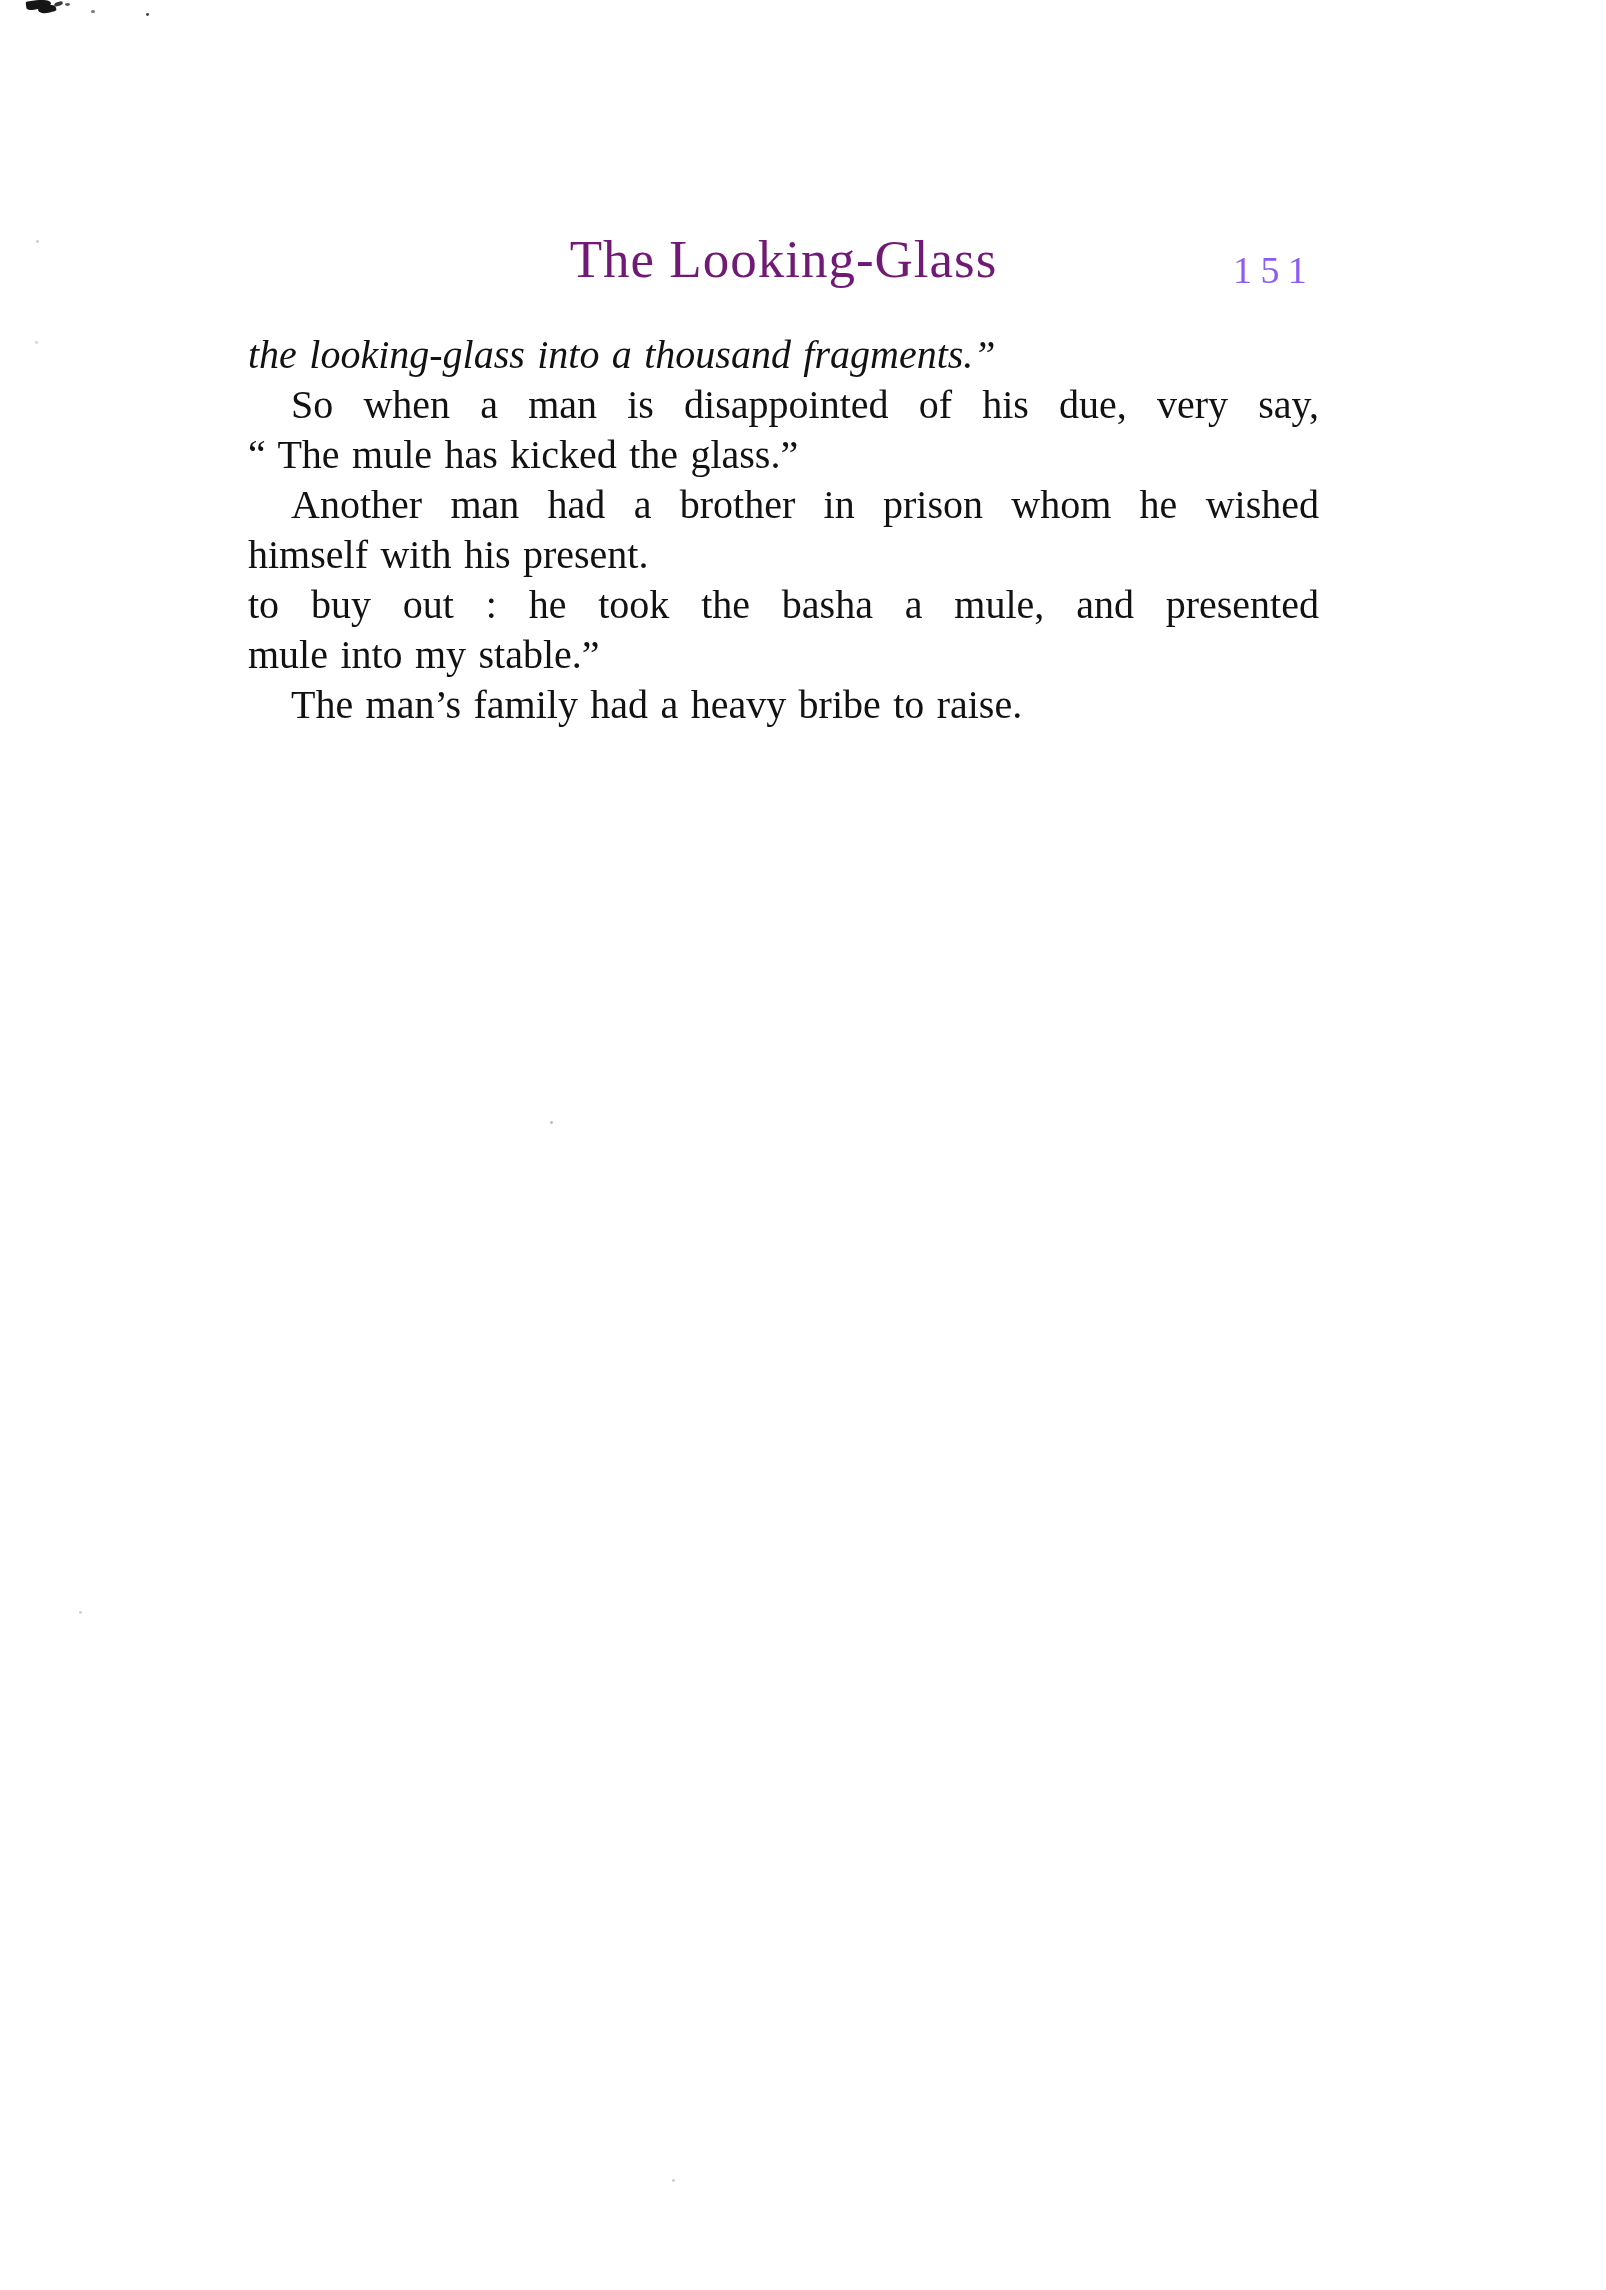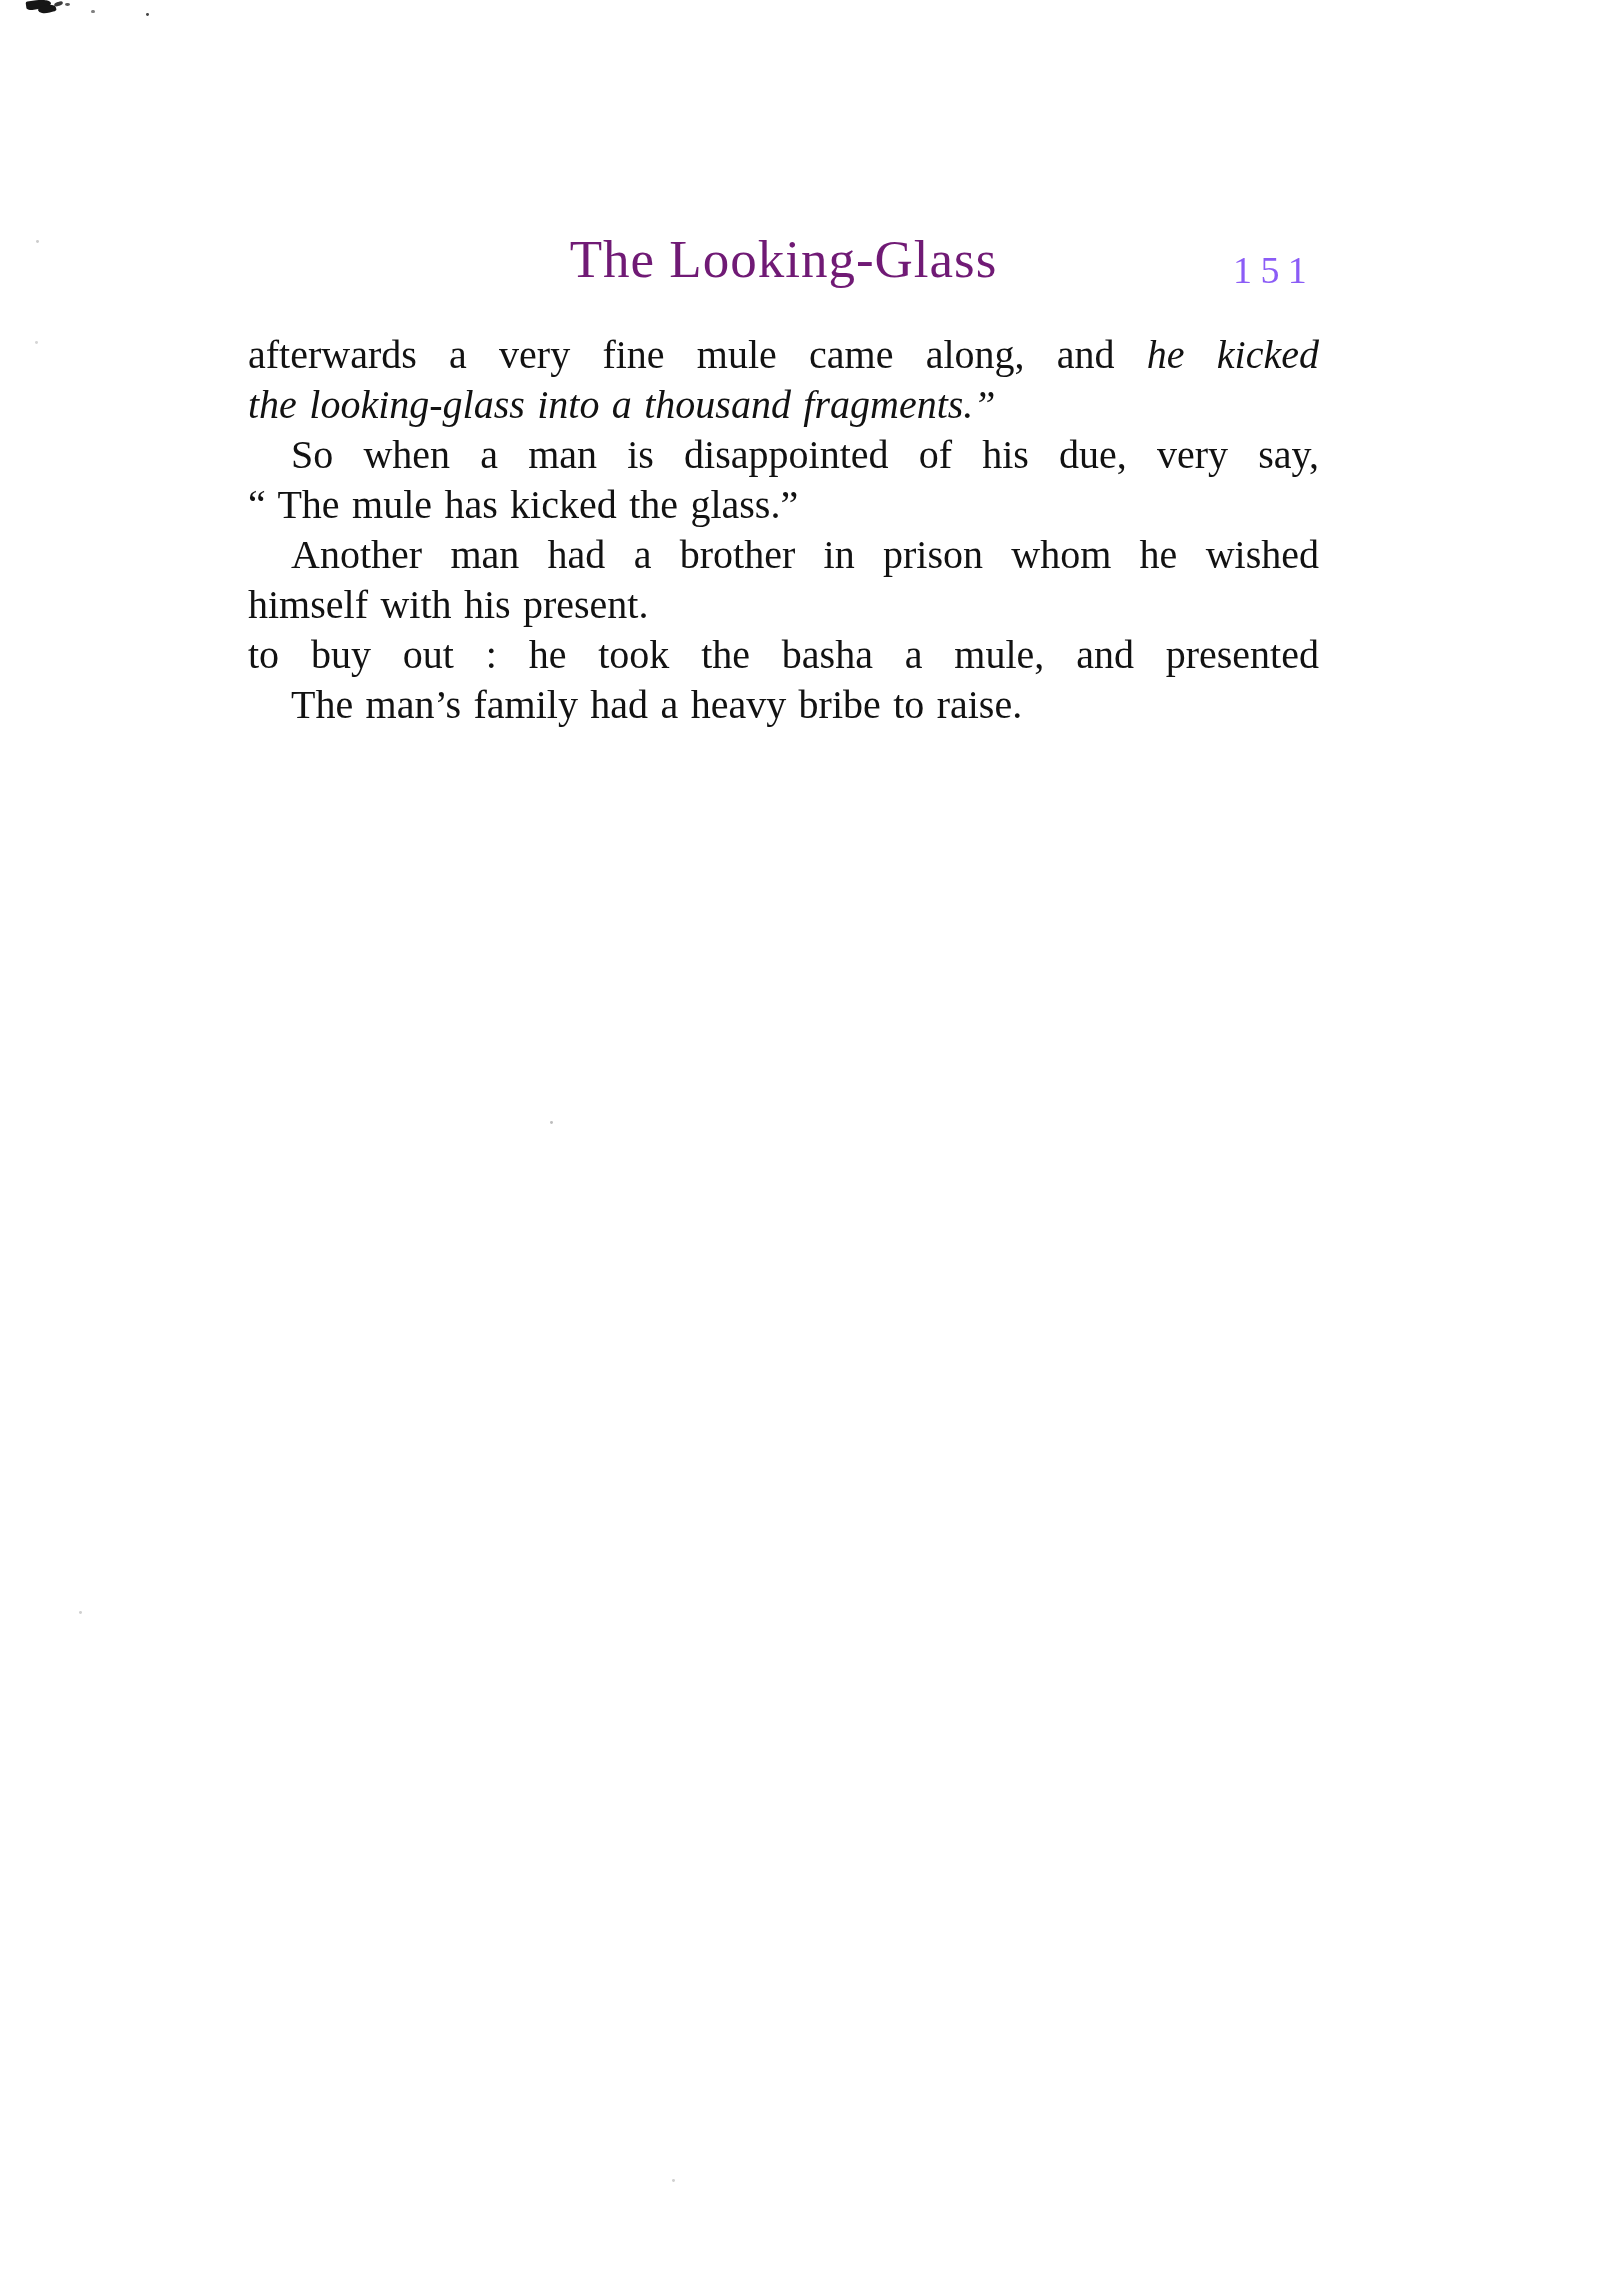--- a/index.html
+++ b/index.html
@@ -88,22 +88,22 @@
 <div class="speck speck-5"></div>
 <div class="speck speck-6"></div>
 <div class="speck speck-7"></div>
 
 <div class="header">
   <div class="title">The Looking-Glass</div>
   <div class="page-number">151</div>
 </div>
 
 <div class="body-text">
-  <div class="line justify"><span>afterwards a very fine mule came along, and </span><span class="italic">he kicked</span></div>
   <div class="line"><span class="italic">the looking-glass into a thousand fragments.”</span></div>
   <div class="line justify indent"><span>So when a man is disappointed of his due, very say,</span></div>
   <div class="line"><span>“ The mule has kicked the glass.”</span></div>
   <div class="line justify indent"><span>Another man had a brother in prison whom he wished</span></div>
   <div class="line"><span>himself with his present.</span></div>
   <div class="line justify"><span>to buy out : he took the basha a mule, and presented</span></div>
+  <div class="line"><span>mule into my stable.”</span></div>
   <div class="line indent"><span>The man’s family had a heavy bribe to raise.</span></div>
 </div>
 
 
 </body></html>

